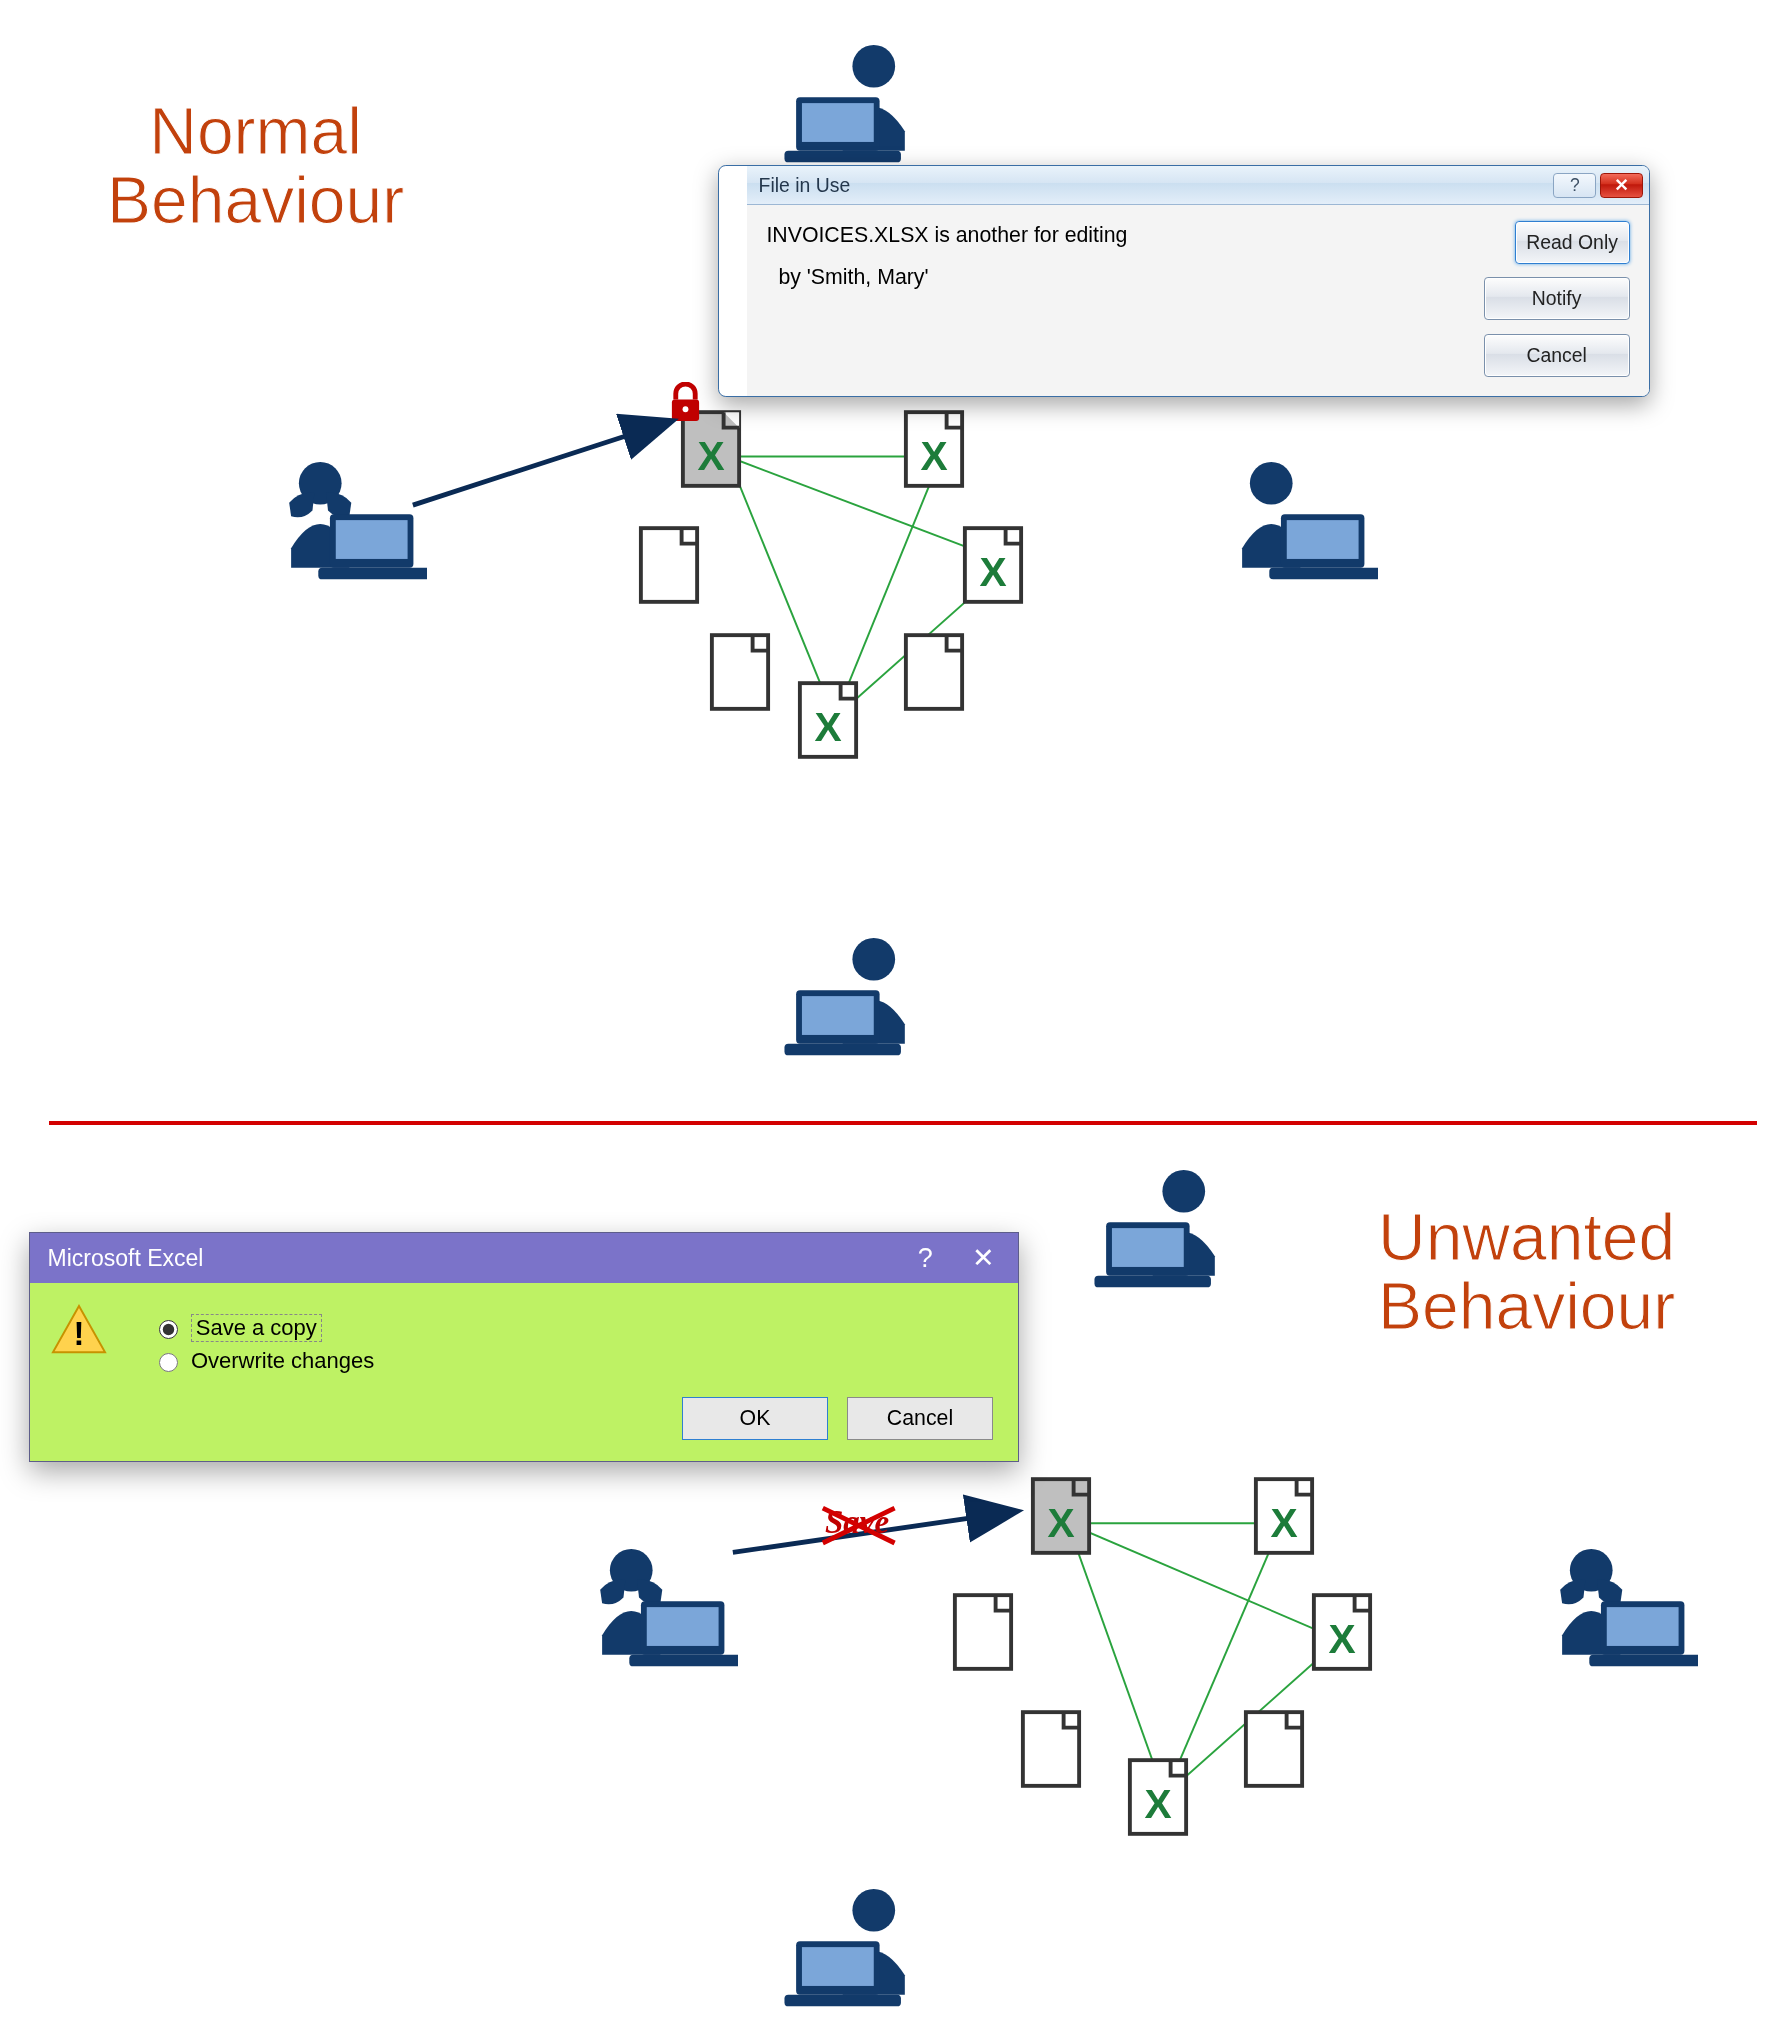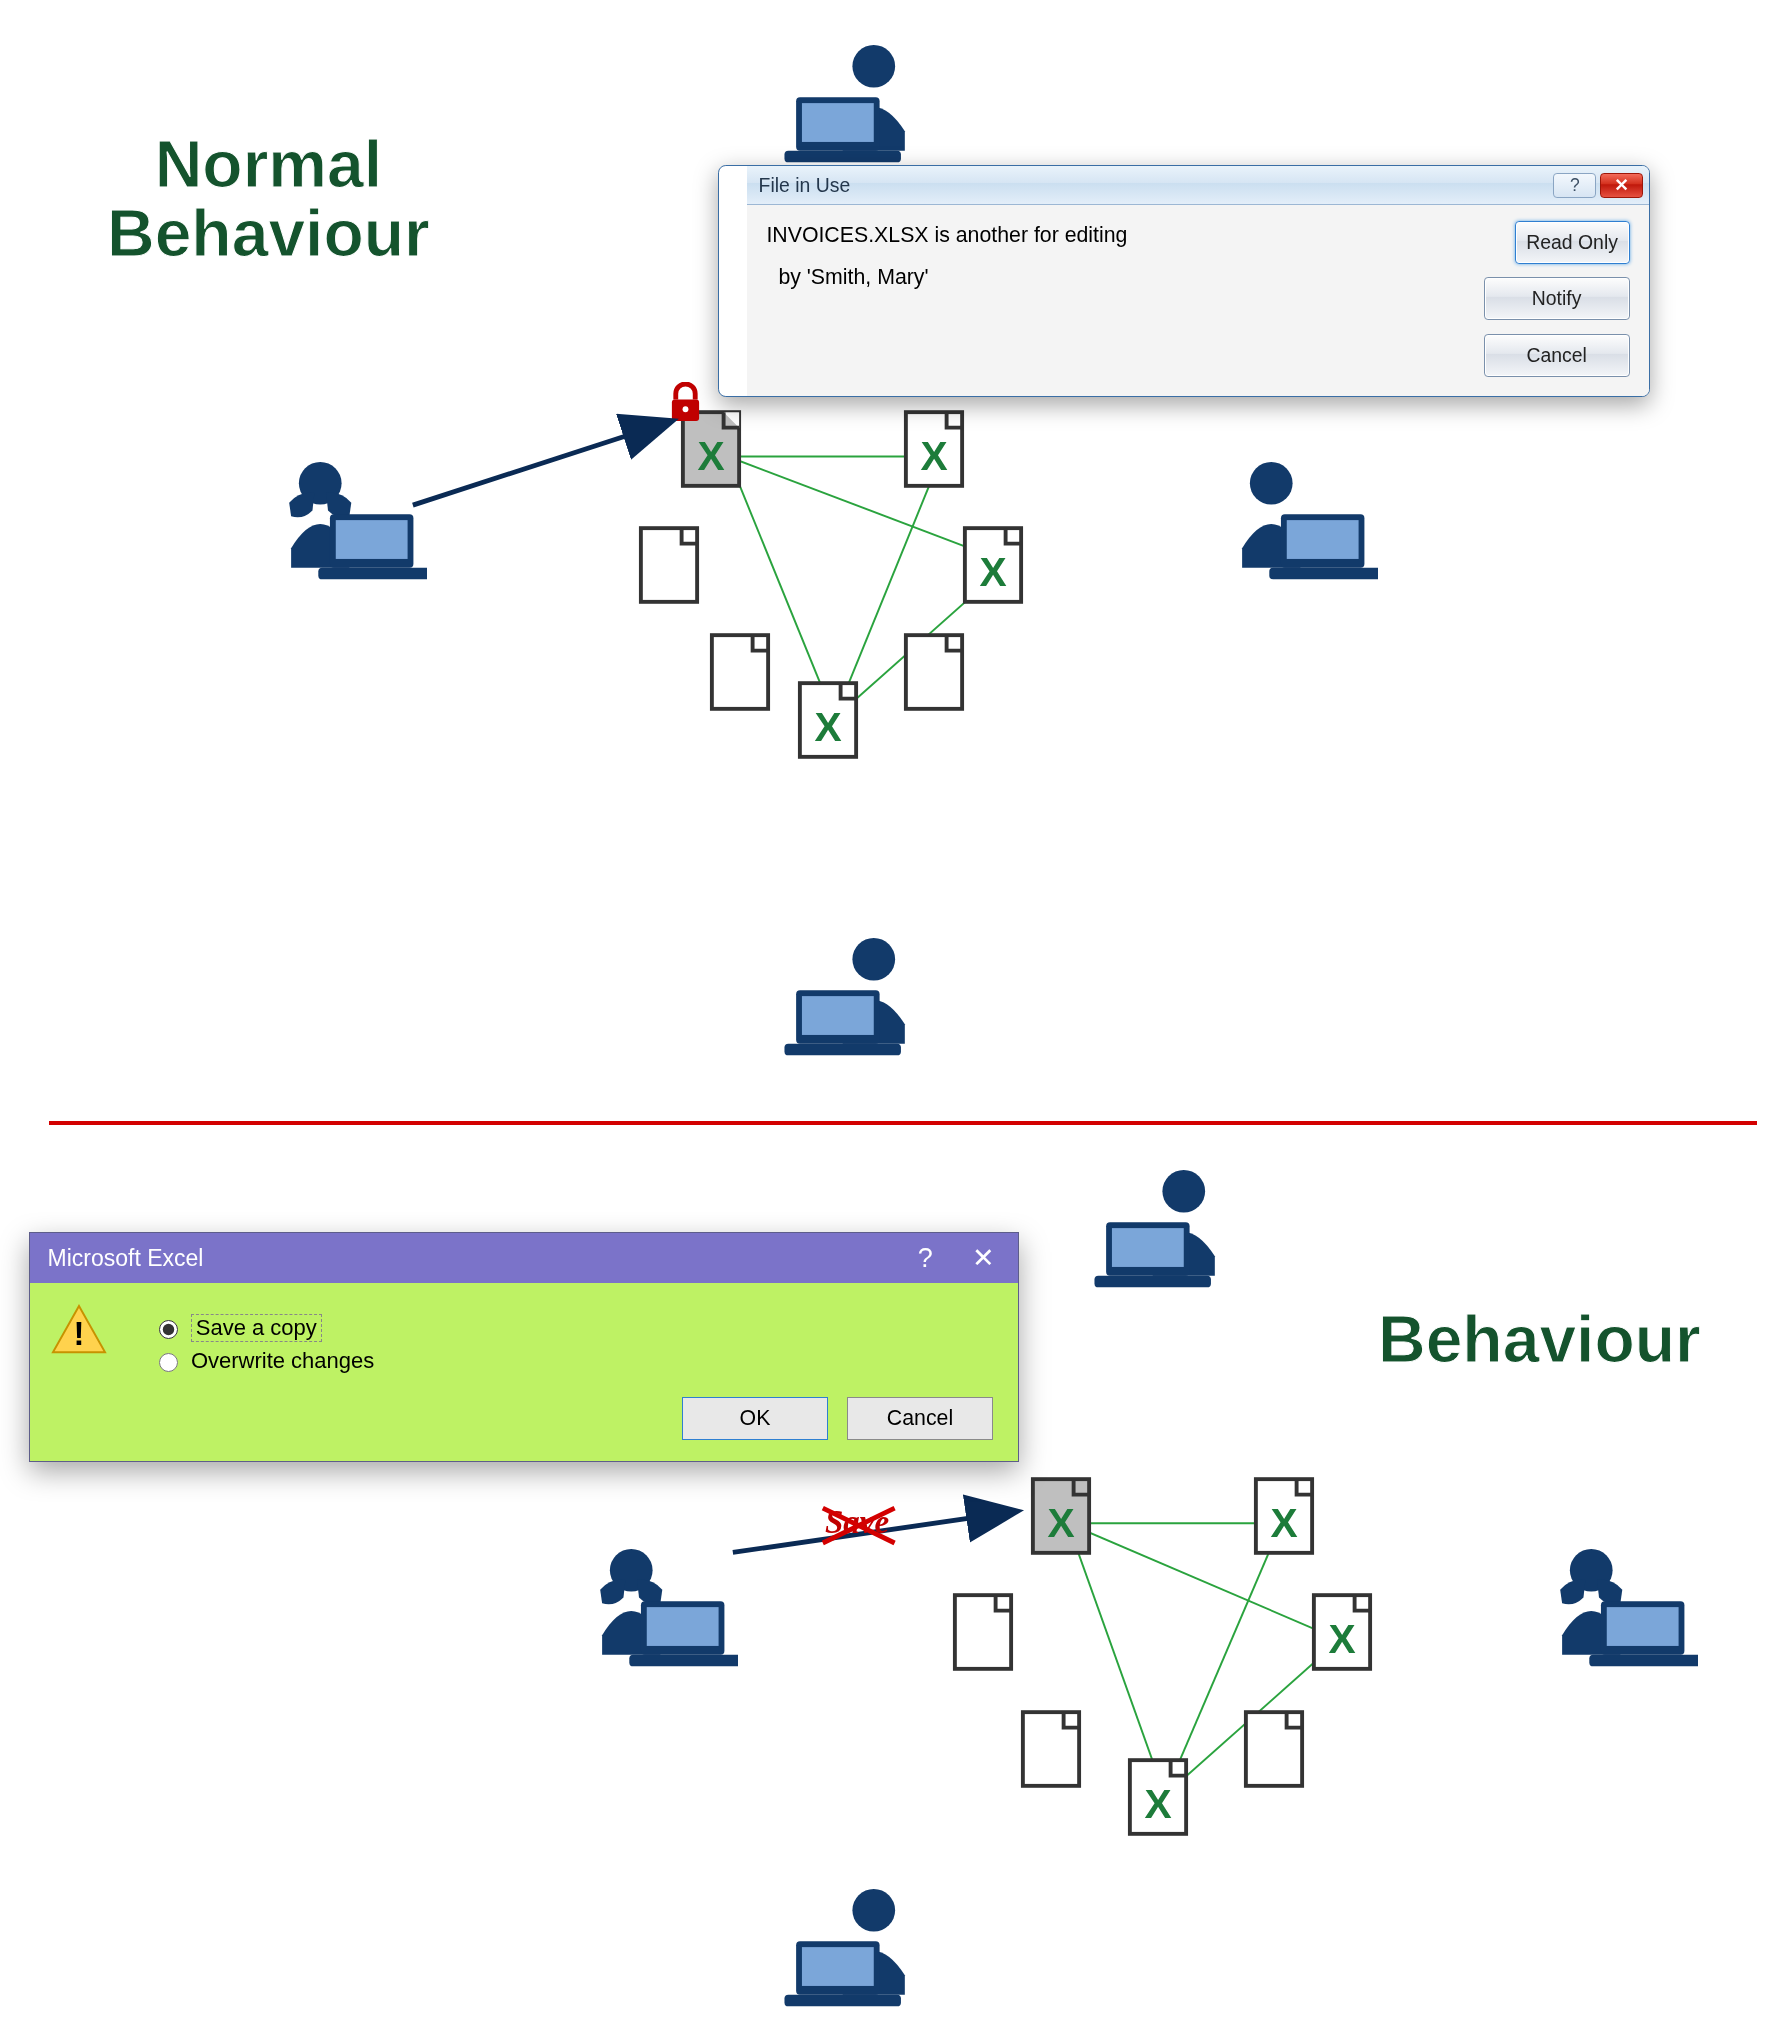--- a/index.html
+++ b/index.html
@@ -12,27 +12,26 @@
     font-family: "Segoe UI", Tahoma, sans-serif;
     position: relative;
     overflow: hidden;
   }
   .canvas { position: relative; width: 1788px; height: 2038px; }
 
   
   .section-title {
     position: absolute;
     font-size: 66px;
-    font-weight: 700;
-    color: #14532d;
+    font-weight: 400;
+    color: #c2410c;
     -webkit-text-stroke: 1px #fff;
     text-shadow: 1.9px 1.9px 0 #fff, -1.9px -1.9px 0 #fff, -1.9px 1.9px 0 #fff, 1.9px -1.9px 0 #fff;
     text-align: center;
     line-height: 1.05;
-    margin-top: 33px;
   }
 
   
   .divider {
     position: absolute;
     height: 0;
     border-top: 4.9px solid #d30000;
   }
 
   
@@ -310,21 +309,21 @@
         <button class="win7 default">Read Only</button>
         <button class="win7">Notify</button>
         <button class="win7">Cancel</button>
       </div>
     </div>
   </div>
 
   <div class="divider" style="left:49px; top:1121px; width:1708px;"></div>
 
   <div class="section-title" style="left:1378px; top:1203px;">
-    <br>
+    <span>Unwanted</span><br>
     <span>Behaviour</span>
   </div>
 
   <div class="user-laptop" style="left:1077px; top:1164px;">
     <svg viewBox="0 0 170 140">
       <g>
           <circle cx="110" cy="28" r="22" fill="#123a6a"></circle>
           <path d="M78 95 q32 -50 64 0 v20 h-64z" fill="#123a6a"></path>
         </g>
       <g>

